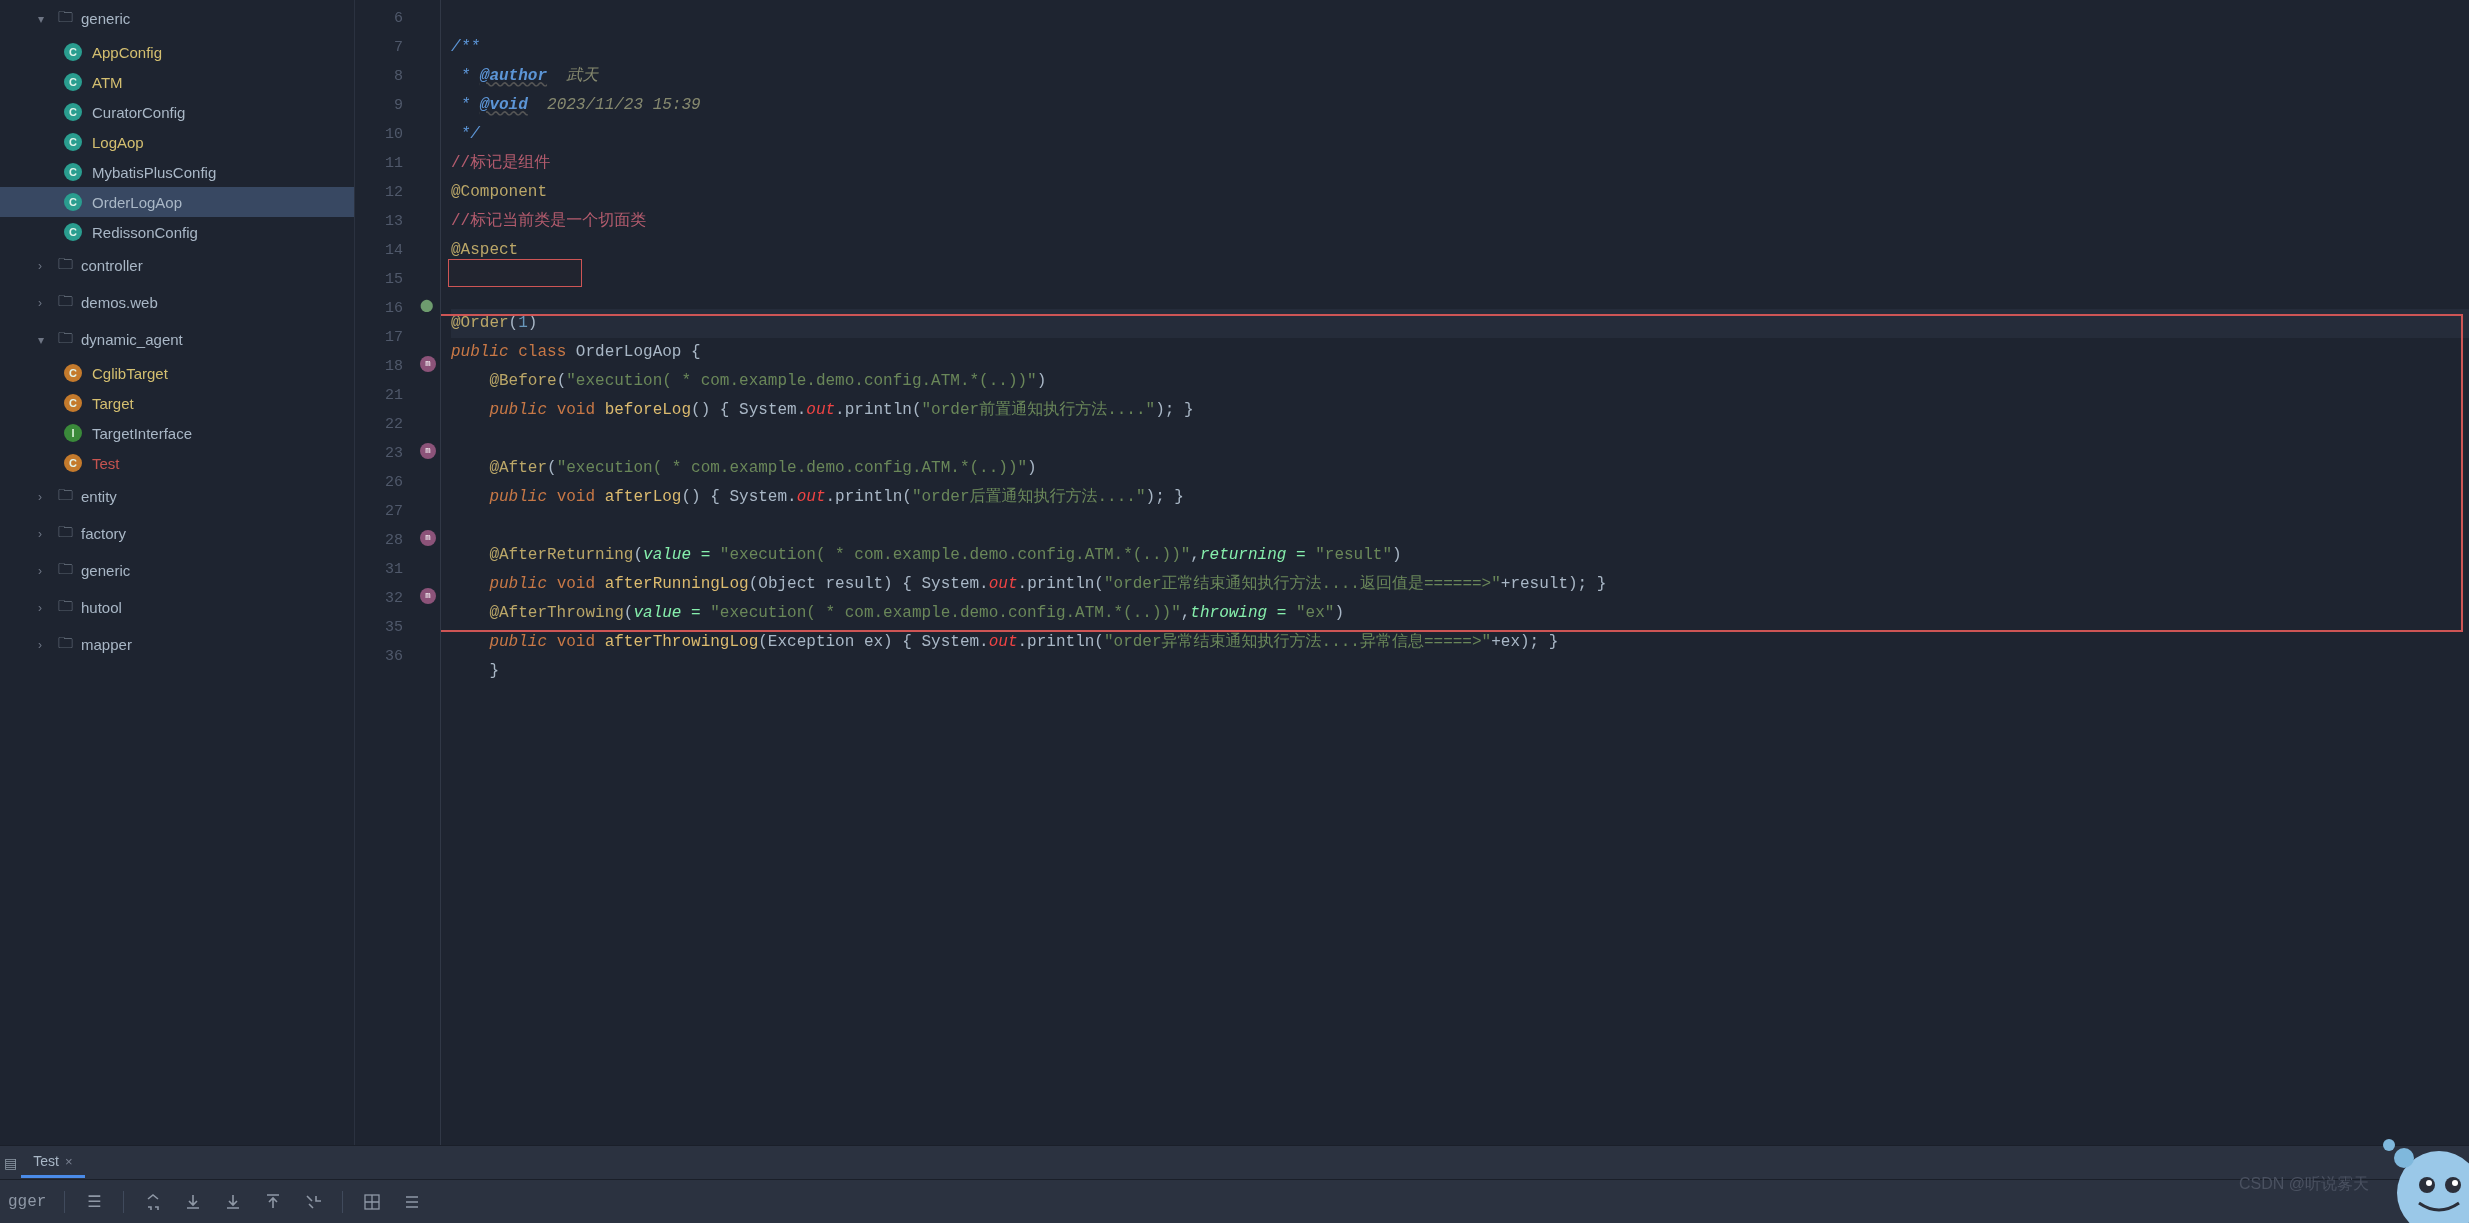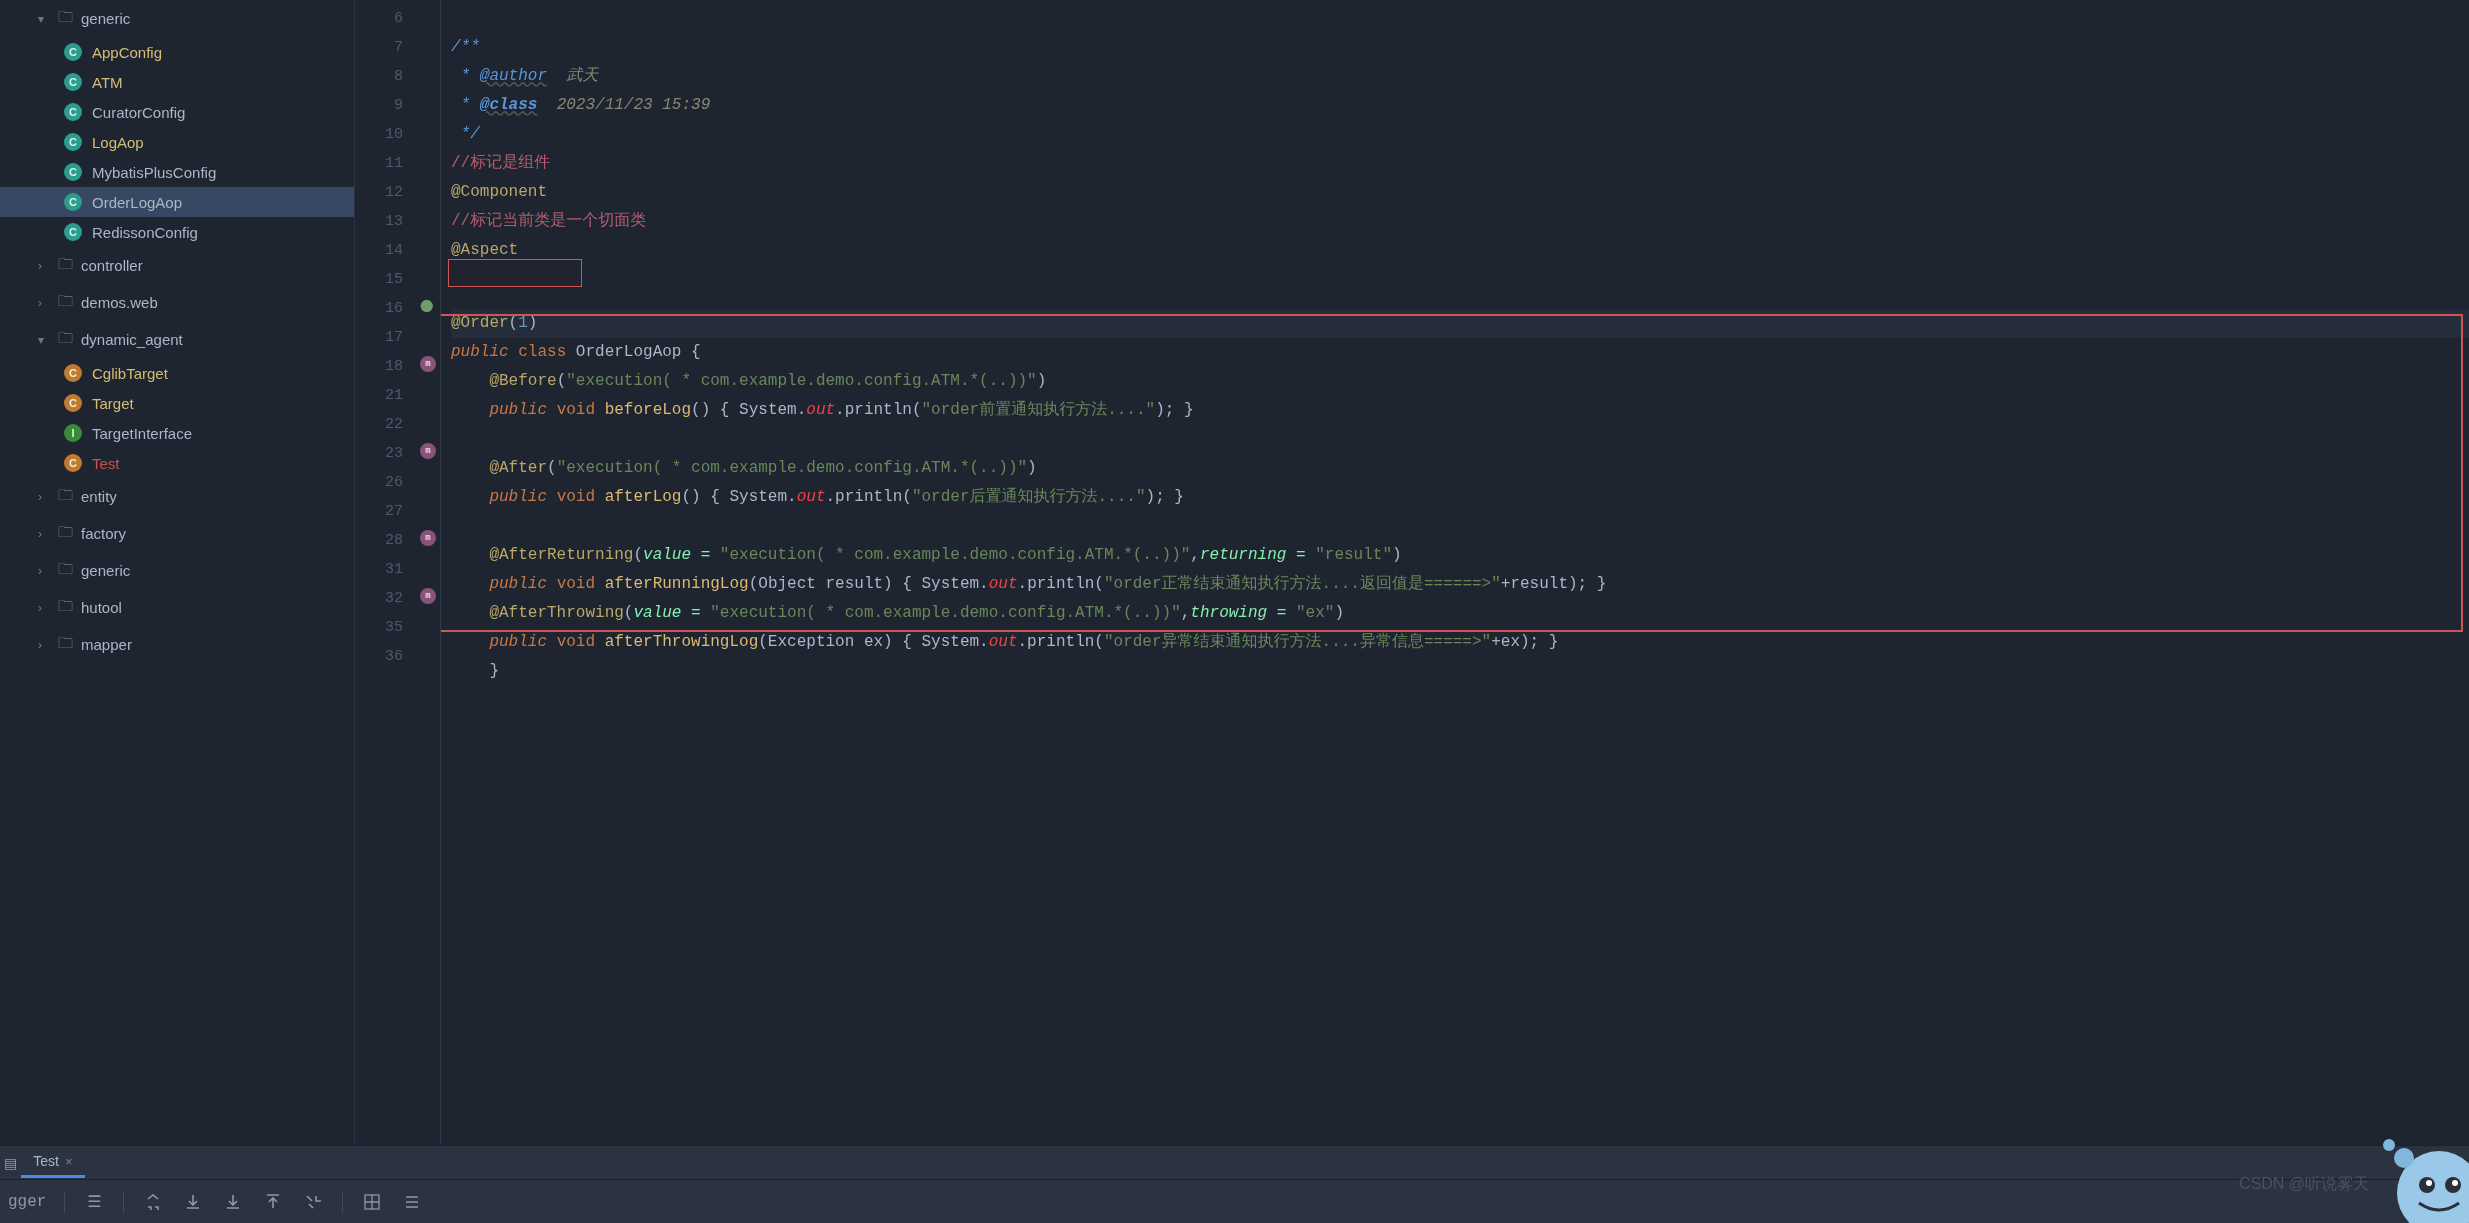--- a/index.html
+++ b/index.html
@@ -189,22 +189,22 @@
       <span class="m-badge" style="top:588px;">m</span>
     </div>
     <div class="code">
 
       <div class="red-box-1" style="top:259px; left:7px; width:134px; height:28px;"></div>
 
       <div class="red-box-2" style="top:314px; left:-46px; right:6px; height:318px;"></div>
 
       <div class="code-line"><span></span></div>
       <div class="code-line"><span class="c-keyword">/**</span></div>
-      <div class="code-line"><span class="c-keyword"> * </span><span class="c-keyword" style="font-weight:normal;text-decoration:underline wavy #555;">@author</span><span class="c-green-comment">  武天</span></div>
-      <div class="code-line"><span class="c-keyword"> * </span><span class="c-keyword" style="font-weight:bold;text-decoration:underline wavy #555;">@class</span><span class="c-green-comment">  2023/11/23 15:39</span></div>
+      <div class="code-line"><span class="c-keyword"> * </span><span class="c-keyword" style="font-weight:bold;text-decoration:underline wavy #555;">@author</span><span class="c-green-comment">  武天</span></div>
+      <div class="code-line"><span class="c-keyword"> * </span><span class="c-keyword" style="font-weight:bold;text-decoration:underline wavy #555;">@void</span><span class="c-green-comment">  2023/11/23 15:39</span></div>
       <div class="code-line"><span class="c-keyword"> */</span></div>
       <div class="code-line"><span class="c-line-comment">//标记是组件</span></div>
       <div class="code-line"><span class="c-anno">@Component</span></div>
       <div class="code-line"><span class="c-line-comment">//标记当前类是一个切面类</span></div>
       <div class="code-line"><span class="c-anno">@Aspect</span></div>
       <div class="code-line current"><span class="c-anno">@Order</span><span>(</span><span class="c-keyword" style="color:#6897bb;font-style:normal;">1</span><span>)</span></div>
       <div class="code-line"><span class="c-kw2" style="font-style:italic;">public </span><span class="c-kw2">class </span><span class="c-declname">OrderLogAop </span><span>{</span></div>
       <div class="code-line"><span class="c-anno">    @Before</span><span>(</span><span class="c-string">"execution( * com.example.demo.config.ATM.*(..))"</span><span>)</span></div>
       <div class="code-line"><span class="c-kw2" style="font-style:italic;">    public </span><span class="c-kw2">void </span><span class="c-method">beforeLog</span><span>() { System.</span><span class="c-ident">out</span><span>.println(</span><span class="c-string">"order前置通知执行方法...."</span><span>); }</span></div>
       <div class="code-line"><span></span></div>

